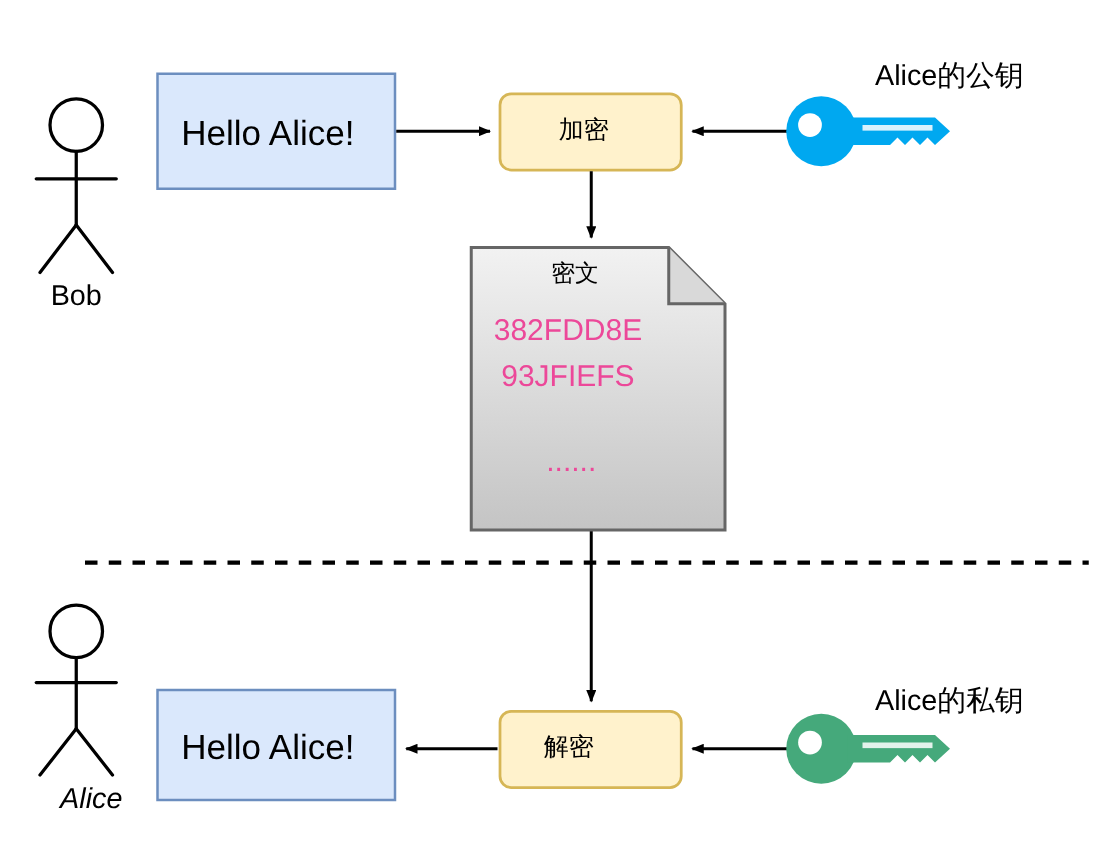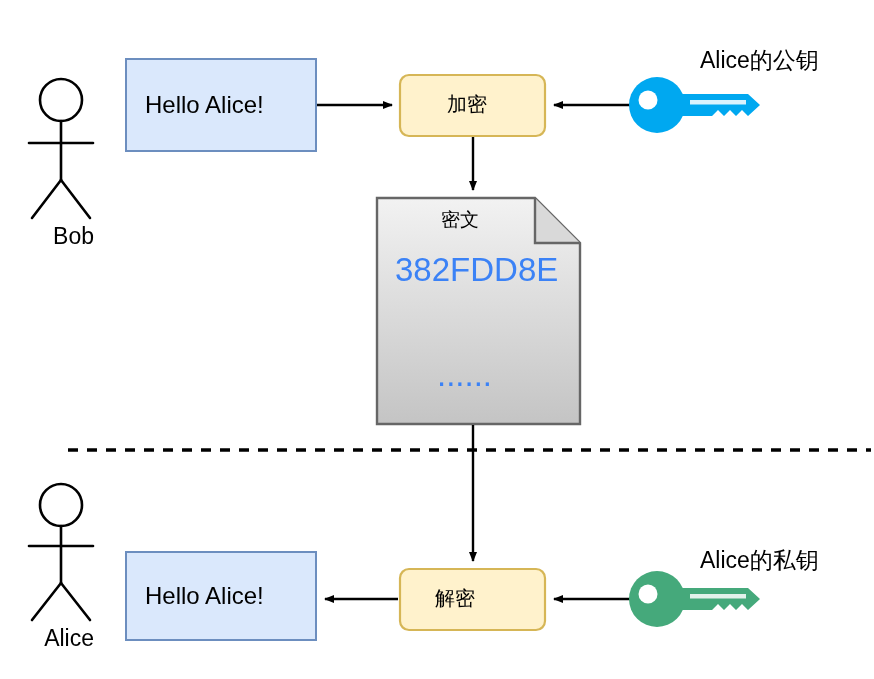--- a/index.html
+++ b/index.html
@@ -25,37 +25,37 @@
     top: 0;
   }
   .txt {
     position: absolute;
     white-space: nowrap;
     color: #000000;
     line-height: 1;
   }
   .actor-label {
     font-size: 23px;
-    text-align: right;
+    text-align: center;
   }
   .msg-label {
-    font-size: 24px;
+    font-size: 28px;
   }
   .proc-label {
     font-size: 20px;
   }
   .key-label {
     font-size: 23px;
   }
   .doc-title {
     font-size: 19px;
   }
   .doc-line {
-    font-size: 33px;
-    color: #3b82f6;
+    font-size: 24px;
+    color: #ec4899;
   }
 </style>
 </head>
 <body>
 
 <div id="canvas">
 
   <svg id="diagram-svg" width="874" height="679" viewBox="0 0 874 679">
     <defs>
       <marker id="arrowhead" markerWidth="10" markerHeight="8" refX="9" refY="4" orient="auto" markerUnits="userSpaceOnUse">
@@ -122,35 +122,36 @@
       <circle cx="657" cy="599" r="28"></circle>
       <circle cx="648" cy="594" r="9.5" fill="#ffffff"></circle>
       <path d="M 678 588 L 748 588 L 760 599 L 748 610 L 742 604 L 736 610
                L 730 604 L 724 610 L 718 604 L 712 610 L 678 610 Z"></path>
       <rect x="690" y="594" width="56" height="4.5" fill="#ffffff" opacity="0.85"></rect>
     </g>
   </svg>
 
   <div class="txt actor-label" style="left:28px; top:225px; width:66px;">Bob</div>
 
-  <div class="txt actor-label" style="left:12px; top:627px; width:82px;">Alice</div>
+  <div class="txt actor-label" style="left:32px; top:627px; width:82px;font-style:italic;">Alice</div>
 
   <div class="txt msg-label" style="left:145px; top:93px;">Hello Alice!</div>
 
   <div class="txt msg-label" style="left:145px; top:584px;">Hello Alice!</div>
 
   <div class="txt proc-label" style="left:447px; top:94px;">加密</div>
 
   <div class="txt proc-label" style="left:435px; top:588px;">解密</div>
 
   <div class="txt key-label" style="left:700px; top:549px;">Alice的私钥</div>
 
   <div class="txt key-label" style="left:700px; top:49px;">Alice的公钥</div>
 
   <div class="txt doc-title" style="left:441px; top:210px;">密文</div>
 
   <div class="txt doc-line" style="left:395px; top:253px;">382FDD8E</div>
 
+  <div class="txt doc-line" style="left:401px; top:290px;">93JFIEFS</div>
 
 
   <div class="txt doc-line" style="left:437px; top:358px;">......</div>
 
 </div>
 
 </body></html>

